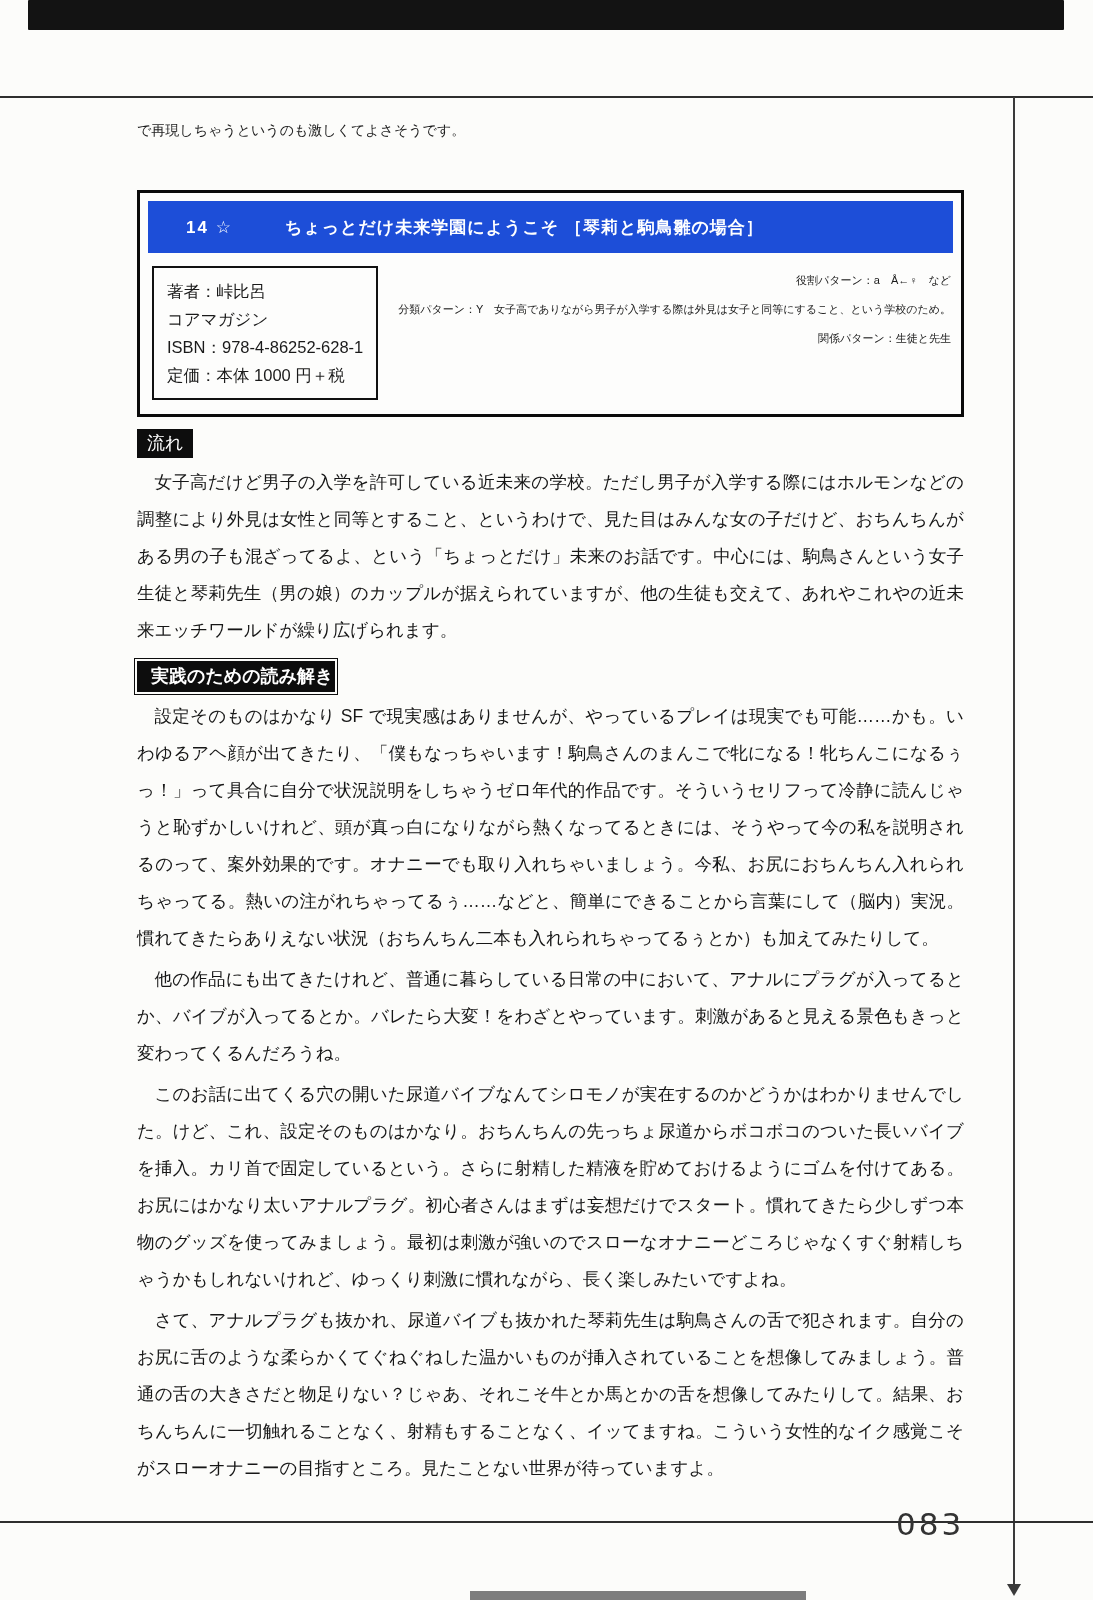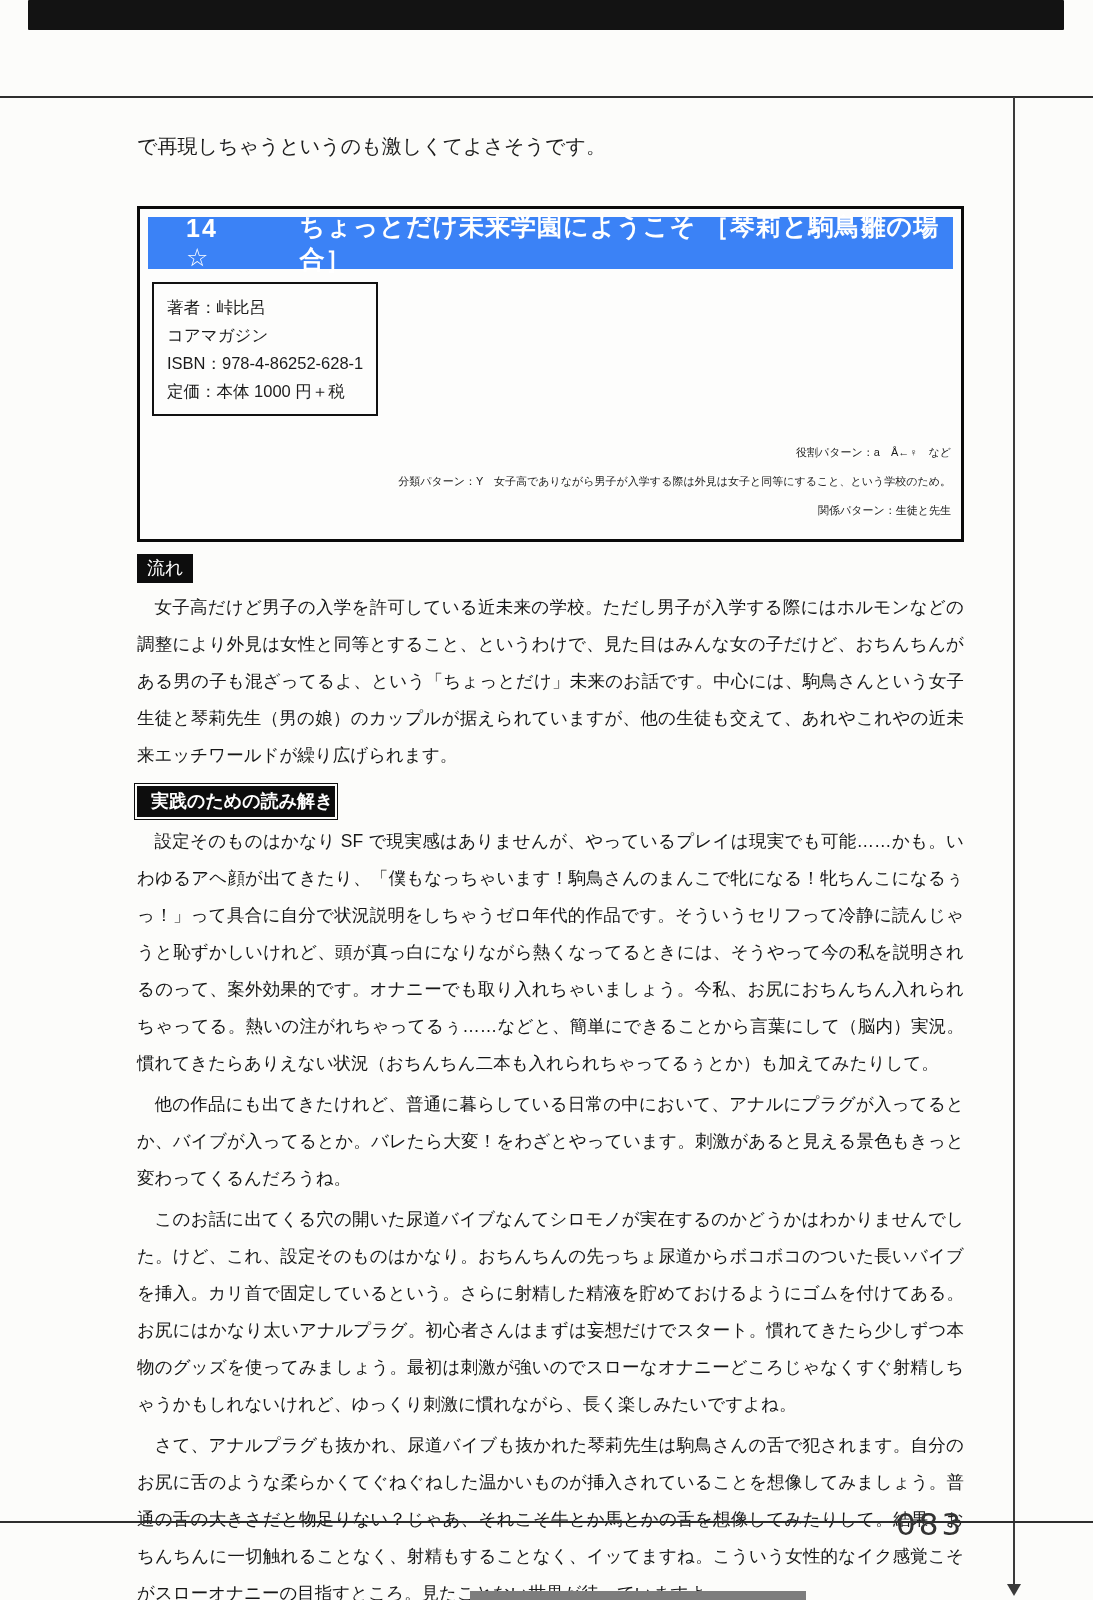--- a/index.html
+++ b/index.html
@@ -47,42 +47,41 @@
   .scan-bar-bottom {
     position: absolute; left: 470px; top: 1591px; width: 336px; height: 9px;
     background: #7d7d7d;
   }
   
   .content {
     position: absolute; left: 137px; top: 97px; width: 827px;
     color: #141414;
   }
   .intro {
-    margin: 36px 0 0 0;
-    font-size: 20px; line-height: 26px; color: #1c1c1c;
+    margin: 20px 0 0 0;
+    font-size: 14px; line-height: 26px; color: #1c1c1c;
   }
   
   .entry-box {
     margin-top: 47px;
     border: 3px solid #0a0a0a;
     background: #fdfdfc;
     padding: 8px;
   }
   .entry-titlebar {
-    background: #3b82f6; color: #fff;
+    background: #1d4ed8; color: #fff;
     height: 52px;
     display: flex; align-items: center;
-    font-weight: bold; font-size: 25px; justify-content: space-between;
+    font-weight: bold; font-size: 17px;
   }
   .entry-num { margin-left: 38px; letter-spacing: 2px; }
   .entry-title { margin-left: 52px; letter-spacing: 1px; }
   .entry-info {
-    display: flex; gap: 22px;
+    display: flex; gap: 10px;
     padding: 13px 2px 6px 4px;
-    flex-direction: column;
   }
   .biblio-box {
     border: 2px solid #111;
     padding: 9px 13px;
     font-size: 16.5px; line-height: 28px;
     white-space: nowrap;
     color: #1a1a1a;
     align-self: flex-start;
   }
   .biblio-box p { margin: 0; }

